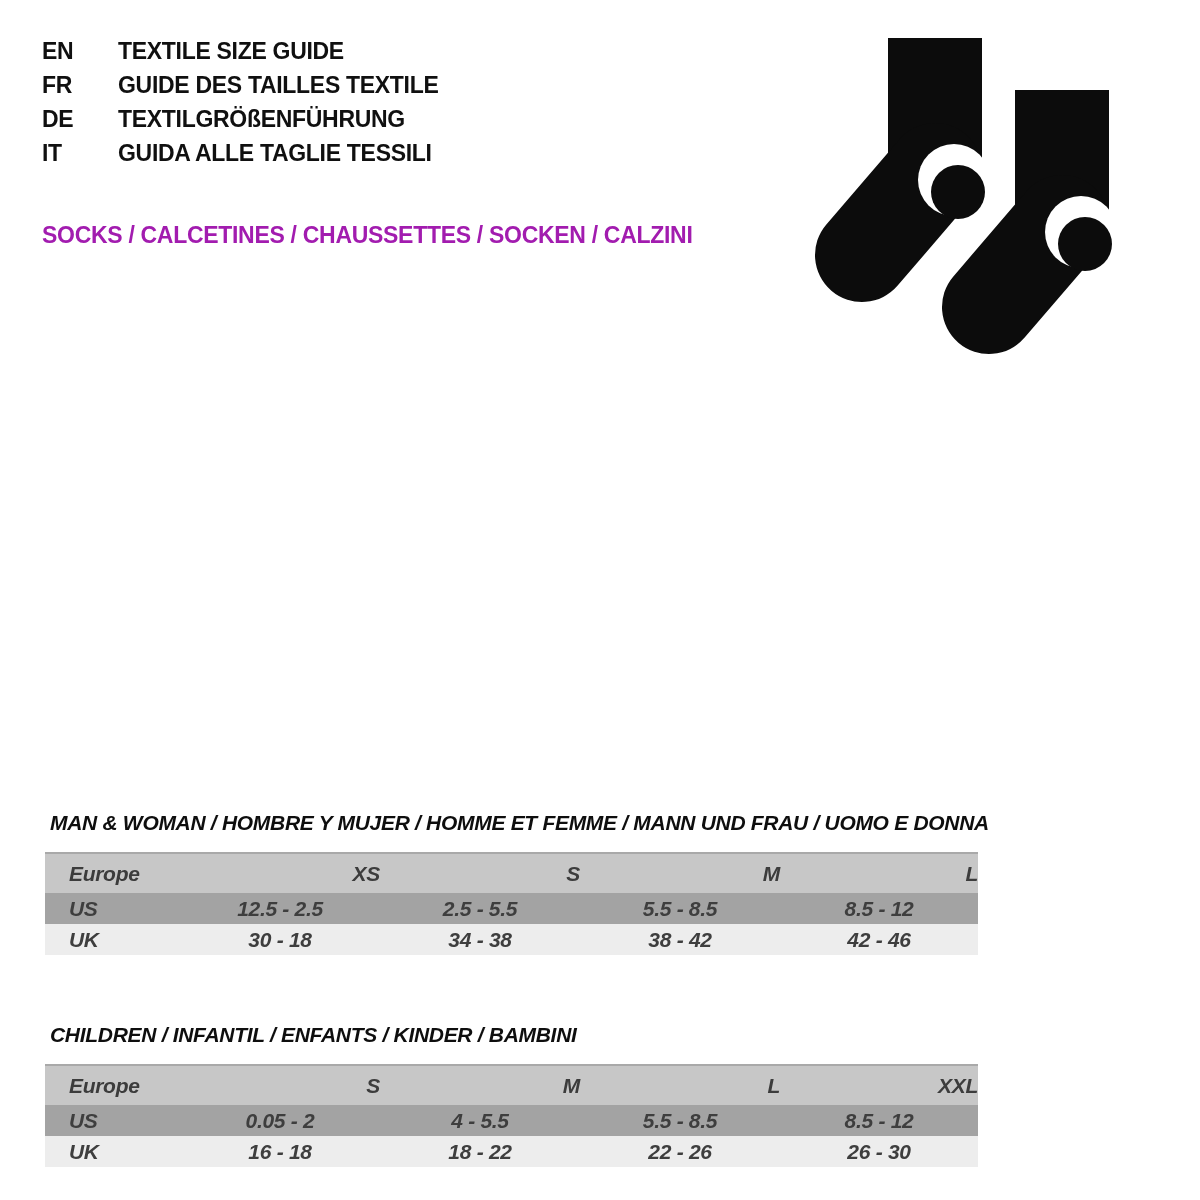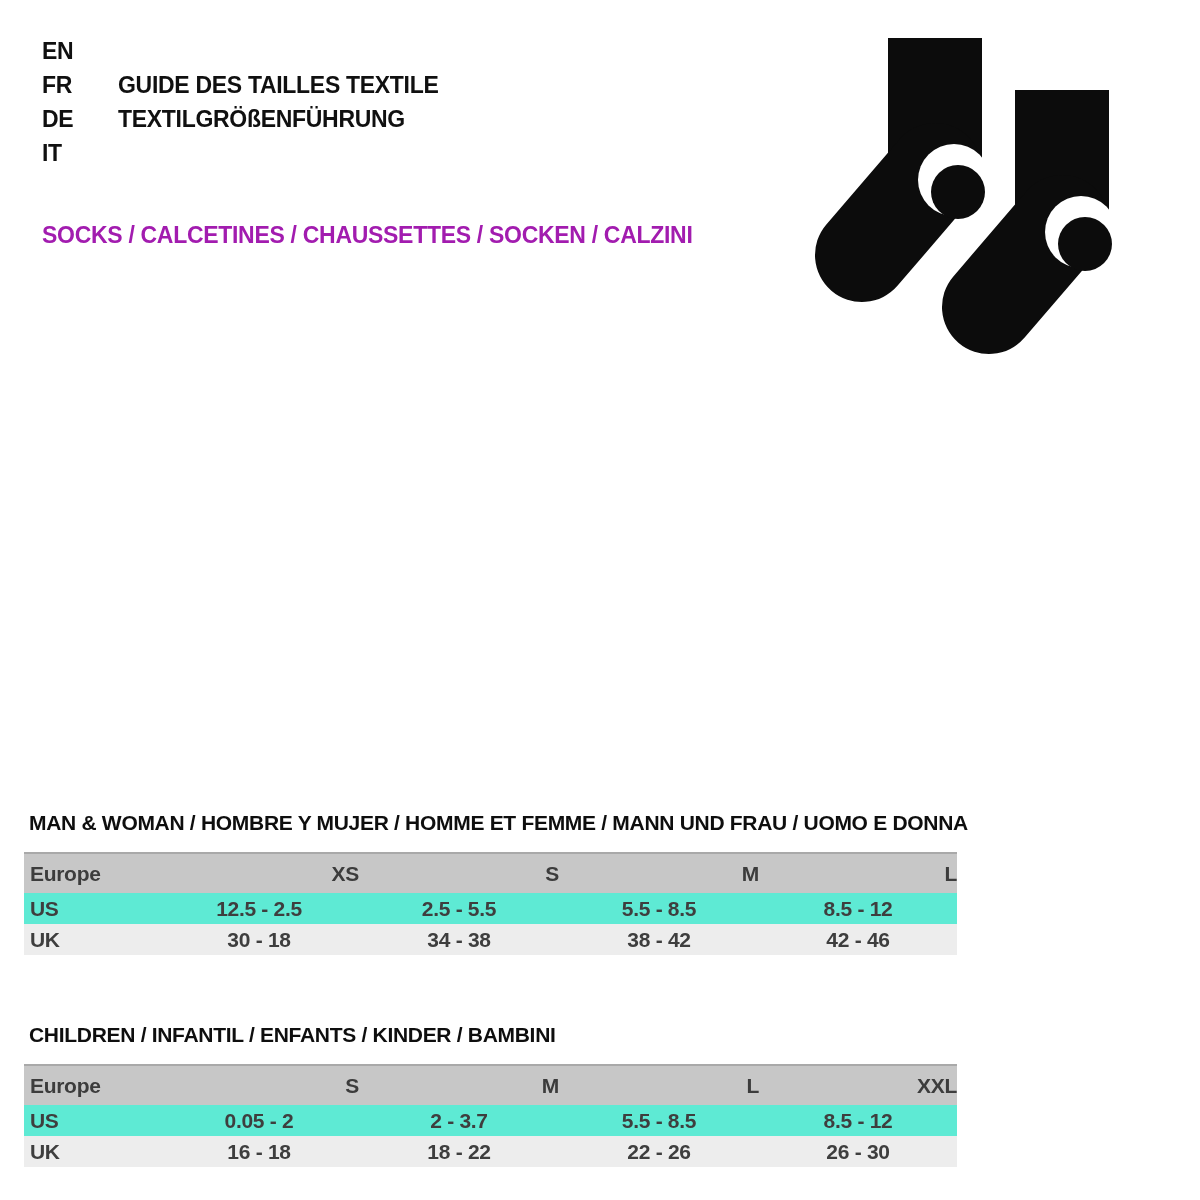--- a/index.html
+++ b/index.html
@@ -26,69 +26,71 @@
   .category-line {
     position: absolute; left: 42px; top: 222px;
     font-size: 23px; font-weight: 700; color: #a21caf;
     letter-spacing: -0.3px; white-space: nowrap;
   }
 
   
   .socks-art { position: absolute; left: 800px; top: 20px; width: 320px; height: 350px; }
 
   
-  .table-section { position: absolute; left: 24px; width: 933px; }
+  .table-section { position: absolute; left: 45px; width: 933px; font-style: italic; }
   .table-section.adults { top: 810px; }
   .table-section.children { top: 1022px; }
   .table-title {
     font-size: 21px; font-weight: 700; color: #0e0e0e;
     letter-spacing: -0.3px; white-space: nowrap;
     line-height: 26px; margin-bottom: 16px; padding-left: 5px;
   }
   table.size-table {
     width: 933px; border-collapse: collapse; table-layout: fixed;
   }
   table.size-table thead tr {
     background: #c7c7c7; height: 40px;
     border-top: 2px solid #a9a9a9;
   }
   table.size-table th {
     font-size: 21px; font-weight: 700; color: #3c3c3c;
     letter-spacing: -0.3px; text-align: right;
   }
   table.size-table th.first, table.size-table td.first {
-    text-align: left; padding-left: 6px;
+    text-align: left; padding-left: 24px;
   }
   table.size-table tbody tr { height: 31px; }
-  table.size-table tbody tr.row-us { background: #5eead4; }
+  table.size-table tbody tr.row-us { background: #a3a3a3; }
   table.size-table tbody tr.row-uk { background: #ededed; }
   table.size-table td {
     font-size: 21px; font-weight: 700; color: #3e3e3e;
     letter-spacing: -0.3px; text-align: center;
   }
 </style>
 </head>
 <body>
 
 <div class="canvas">
 
   <div class="lang-block">
     <div class="lang-row">
       <span class="lang-code">EN</span>
+      <span class="lang-label">TEXTILE SIZE GUIDE</span>
     </div>
     <div class="lang-row">
       <span class="lang-code">FR</span>
       <span class="lang-label">GUIDE DES TAILLES TEXTILE</span>
     </div>
     <div class="lang-row">
       <span class="lang-code">DE</span>
       <span class="lang-label">TEXTILGRÖßENFÜHRUNG</span>
     </div>
     <div class="lang-row">
       <span class="lang-code">IT</span>
+      <span class="lang-label">GUIDA ALLE TAGLIE TESSILI</span>
     </div>
   </div>
 
   <div class="category-line">SOCKS / CALCETINES / CHAUSSETTES / SOCKEN / CALZINI</div>
 
   <svg class="socks-art" viewBox="0 0 320 350" xmlns="http://www.w3.org/2000/svg" aria-hidden="true">
     <defs>
       <g id="sock">
         <line x1="135" y1="18" x2="135" y2="150" stroke="#0c0c0c" stroke-width="94"></line>
         <line x1="135" y1="150" x2="62" y2="235" stroke="#0c0c0c" stroke-width="94" stroke-linecap="round"></line>
@@ -154,21 +156,21 @@
           <th>S</th>
           <th>M</th>
           <th>L</th>
           <th>XXL</th>
         </tr>
       </thead>
       <tbody>
         <tr class="row-us">
           <td class="first">US</td>
           <td>0.05 - 2</td>
-          <td>2 - 3.7</td>
+          <td>4 - 5.5</td>
           <td>5.5 - 8.5</td>
           <td>8.5 - 12</td>
         </tr>
         <tr class="row-uk">
           <td class="first">UK</td>
           <td>16 - 18</td>
           <td>18 - 22</td>
           <td>22 - 26</td>
           <td>26 - 30</td>
         </tr>

